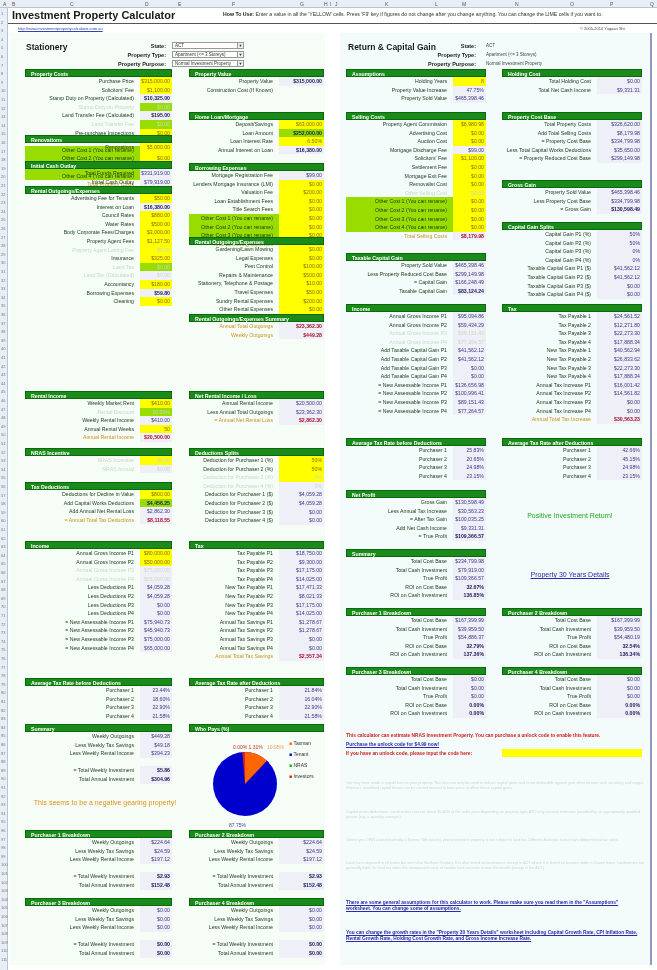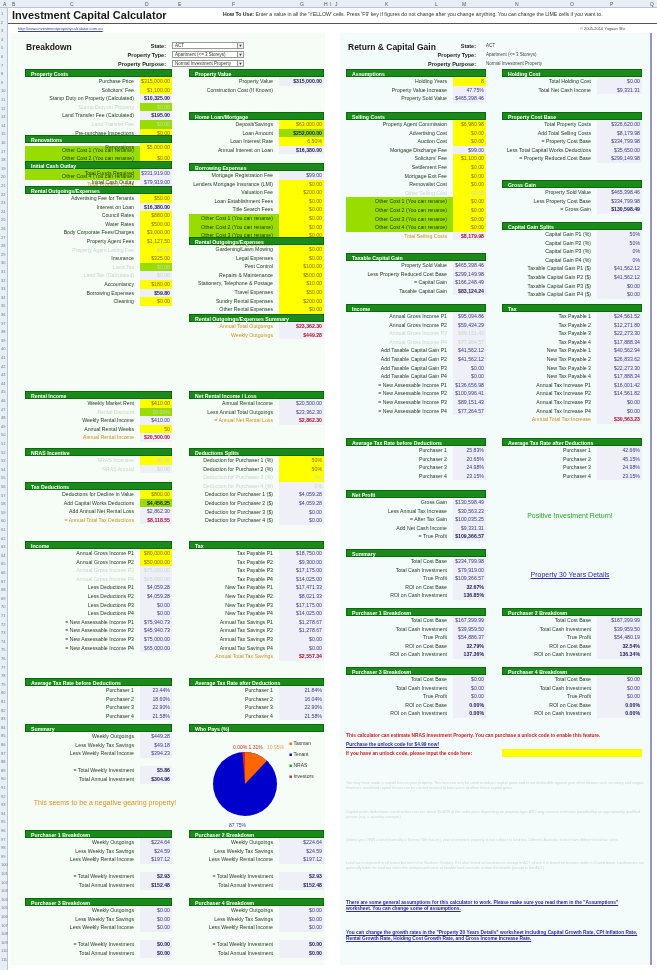--- a/index.html
+++ b/index.html
@@ -168,30 +168,30 @@
     <span style="top: 888.8px;">104</span>
     <span style="top: 897.4px;">105</span>
     <span style="top: 906px;">106</span>
     <span style="top: 914.6px;">107</span>
     <span style="top: 923.2px;">108</span>
     <span style="top: 931.8px;">109</span>
     <span style="top: 940.4px;">110</span>
     <span style="top: 949px;">111</span>
   </div>
 
-<div class="title">Investment Capital Calculator</div>
+<div class="title">Investment Property Calculator</div>
 <div class="howto"><b>How To Use:</b> <span>Enter a value in all the 'YELLOW' cells. Press 'F9' key if figures do not change after you change anything. You can change the LIME cells if you want to.</span></div>
 <div class="topline"></div>
 <div class="url">http://www.investmentpropertycalculator.com.au</div>
 <div class="copy">© 2005-2010 Yuguan Shi</div>
 
 <div class="panel"></div>
 <div class="panel2"></div>
 
-<div class="sechead" style="left:26px;top:42px">Breakdown</div>
+<div class="sechead" style="left:26px;top:42px">Stationery</div>
 <div class="sel-lbl" style="left:110px;top:43px;width:56px">State:</div>
 <div class="sel" style="left:172px;top:42px;width:72px"><span>ACT</span><span class="arr">▼</span></div>
 <div class="sel-lbl" style="left:100px;top:52px;width:66px">Property Type:</div>
 <div class="sel" style="left:172px;top:51px;width:72px"><span>Apartment  (&lt;= 3 Storeys)</span><span class="arr">▼</span></div>
 <div class="sel-lbl" style="left:96px;top:61px;width:70px">Property Purpose:</div>
 <div class="sel" style="left:172px;top:60px;width:72px"><span>Normal Investment Property</span><span class="arr">▼</span></div>
 
 <div class="sechead" style="left:348px;top:42px">Return &amp; Capital Gain</div>
 <div class="sel-lbl" style="left:420px;top:43px;width:56px">State:</div>
 <div class="sel-val" style="left:486px;top:43px">ACT</div>

